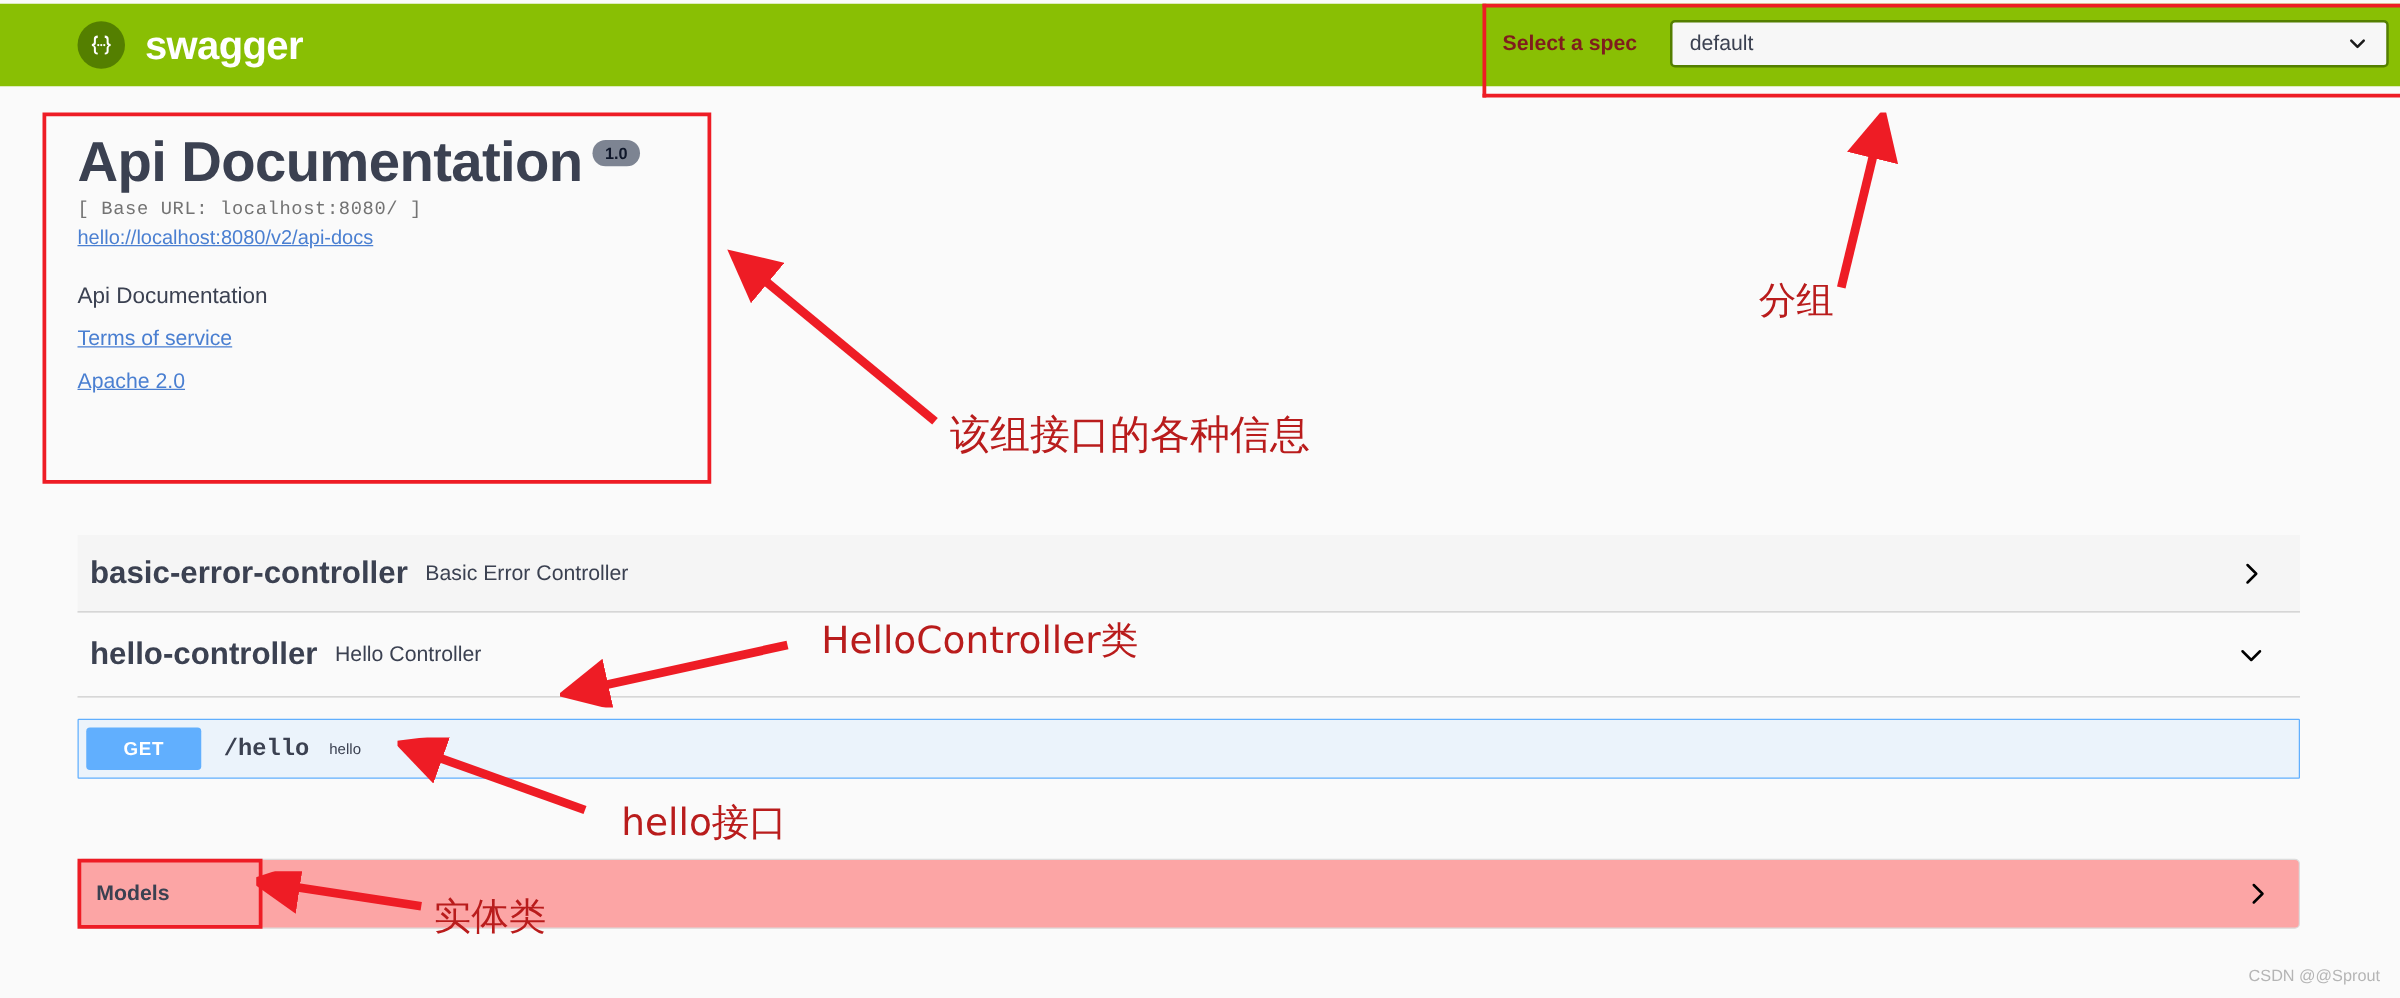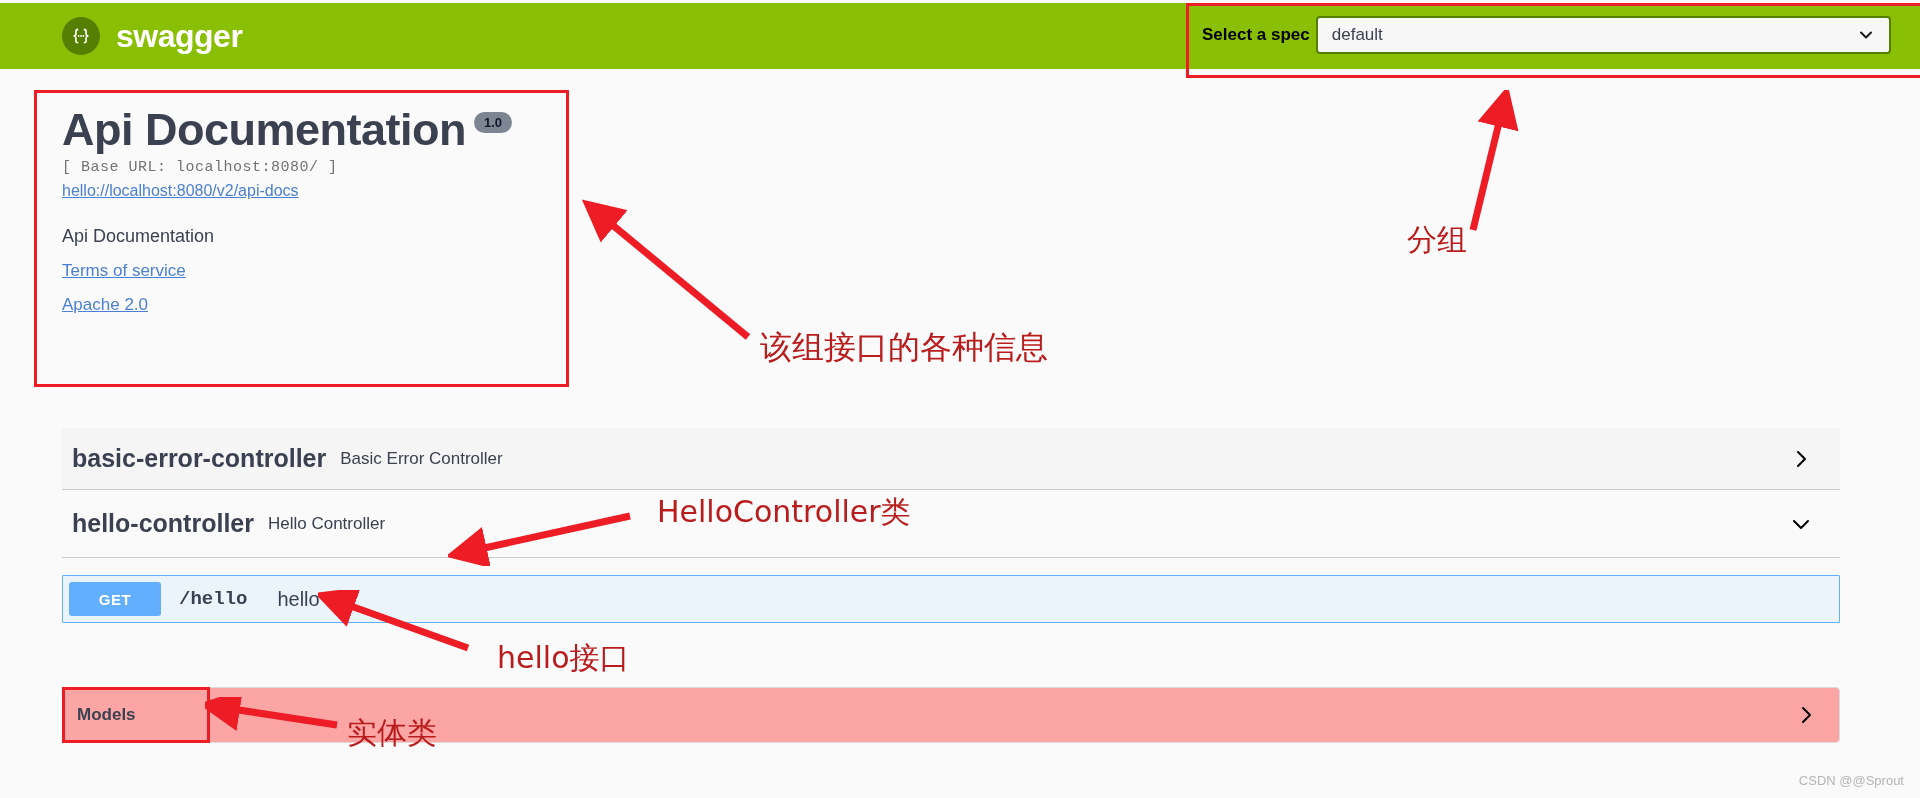--- a/index.html
+++ b/index.html
@@ -41,24 +41,24 @@
     font-size: 32px;
     font-weight: 700;
     letter-spacing: -0.5px;
   }
   .spec-select-wrap {
     position: absolute;
     left: 1202px; top: 13px;
     display: flex; align-items: center;
   }
   .spec-label {
-    color: #000000;
-    font-size: 17px;
-    font-weight: 700;
-    margin-right: 6px;
+    color: #7f1d1d;
+    font-size: 17px;
+    font-weight: 700;
+    margin-right: 26px;
     white-space: nowrap;
   }
   .spec-select {
     width: 575px; height: 38px;
     background: #f7f7f7;
     border: 2px solid #547f00;
     border-radius: 4px;
     display: flex; align-items: center;
     padding: 0 14px;
     position: relative;
@@ -179,22 +179,22 @@
     letter-spacing: 0.5px;
   }
   .op-path {
     margin-left: 18px;
     font-family: "Liberation Mono", monospace;
     font-size: 19px;
     font-weight: 700;
     color: #3b4151;
   }
   .op-summary {
-    margin-left: 30px;
-    font-size: 20px;
+    margin-left: 16px;
+    font-size: 12px;
     color: #3b4151;
   }
 
   
   .models-box {
     position: absolute;
     left: 62px; top: 687px;
     width: 1778px; height: 56px;
     border: 1px solid #dcdcdc;
     border-radius: 4px;

